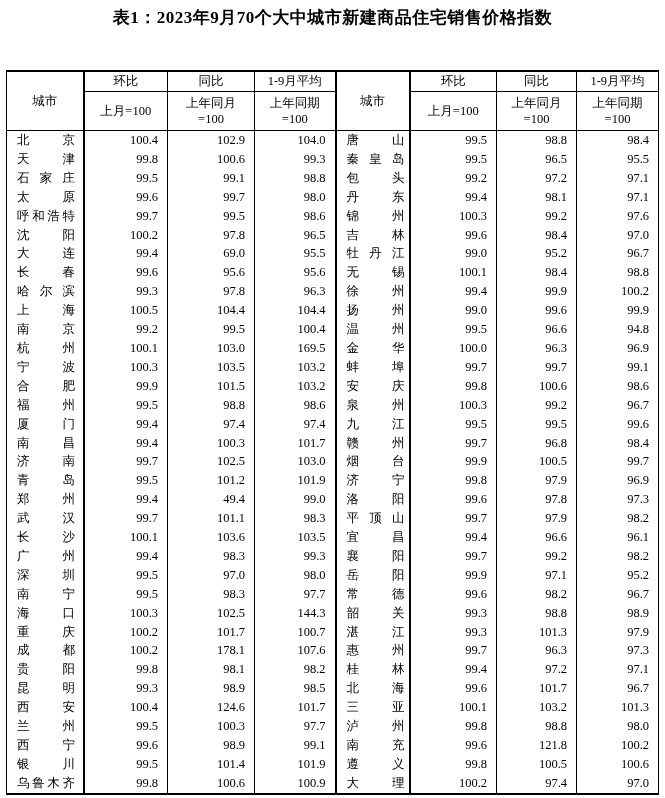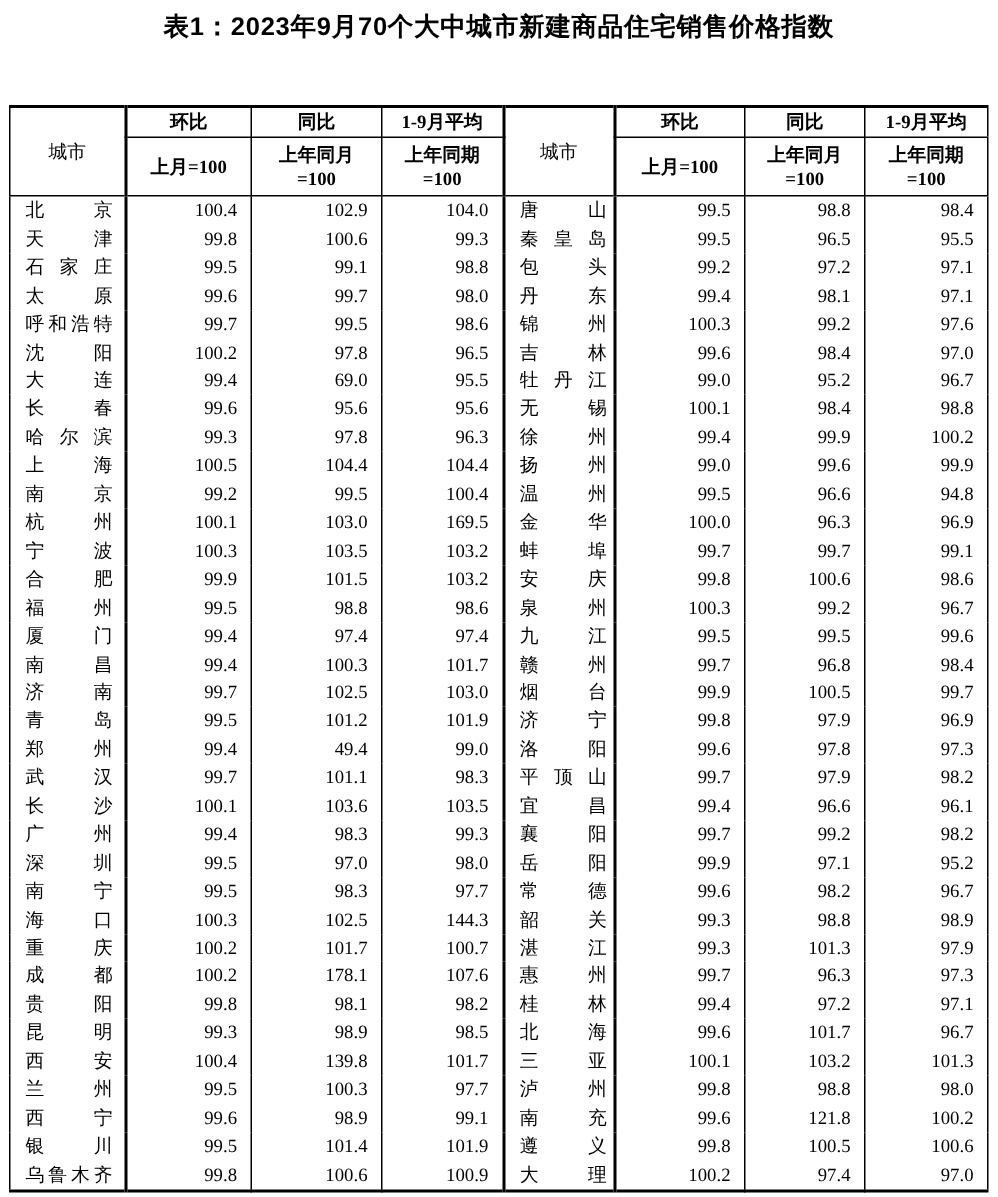--- a/index.html
+++ b/index.html
@@ -19,21 +19,21 @@
   .title {
     position: absolute;
     top: 6px;
     left: 0;
     right: 0;
     margin: 0;
     text-align: center;
     font-size: 17px;
     font-weight: bold;
     letter-spacing: 0.5px;
-    font-family: Liberation Sans, sans-serif;
+    font-family: Liberation Serif, serif;
   }
   table.tbl {
     position: absolute;
     top: 70px;
     left: 6px;
     width: 652px;
     table-layout: fixed;
     border-collapse: collapse;
     border-top: 2.5px solid #000;
     border-bottom: 2.5px solid #000;
@@ -45,21 +45,21 @@
     font-weight: normal;
     text-align: center;
     vertical-align: middle;
     border-bottom: 1px solid #000;
     padding: 0;
   }
   thead tr.hr1 th { height: 19px; line-height: 19px; }
   thead tr.hr2 th { height: 38px; line-height: 16px; }
   thead th.cityhead { border-right: 2px solid #000; }
   thead th.cityheadR { border-left: 2px solid #000; border-right: 2px solid #000; }
-  thead th.numhead { border-right: 1px solid #000; font-weight: bold; }
+  thead th.numhead { border-right: 1px solid #000; }
   thead th.numhead.last { border-right: none; }
   tbody td {
     height: 18.9px;
     line-height: 18.9px;
     padding: 0;
     white-space: nowrap;
     overflow: hidden;
   }
   td.city {
     border-right: 2px solid #000;
@@ -609,21 +609,21 @@
           <td class="num">99.6</td>
           <td class="num">101.7</td>
           <td class="num last">96.7</td>
         </tr>
         <tr>
           <td class="city"><span class="cname">
               <i>西</i>
               <i>安</i>
             </span></td>
           <td class="num">100.4</td>
-          <td class="num">139.8</td>
+          <td class="num">124.6</td>
           <td class="num">101.7</td>
           <td class="city cityR"><span class="cname">
               <i>三</i>
               <i>亚</i>
             </span></td>
           <td class="num">100.1</td>
           <td class="num">103.2</td>
           <td class="num last">101.3</td>
         </tr>
         <tr>

